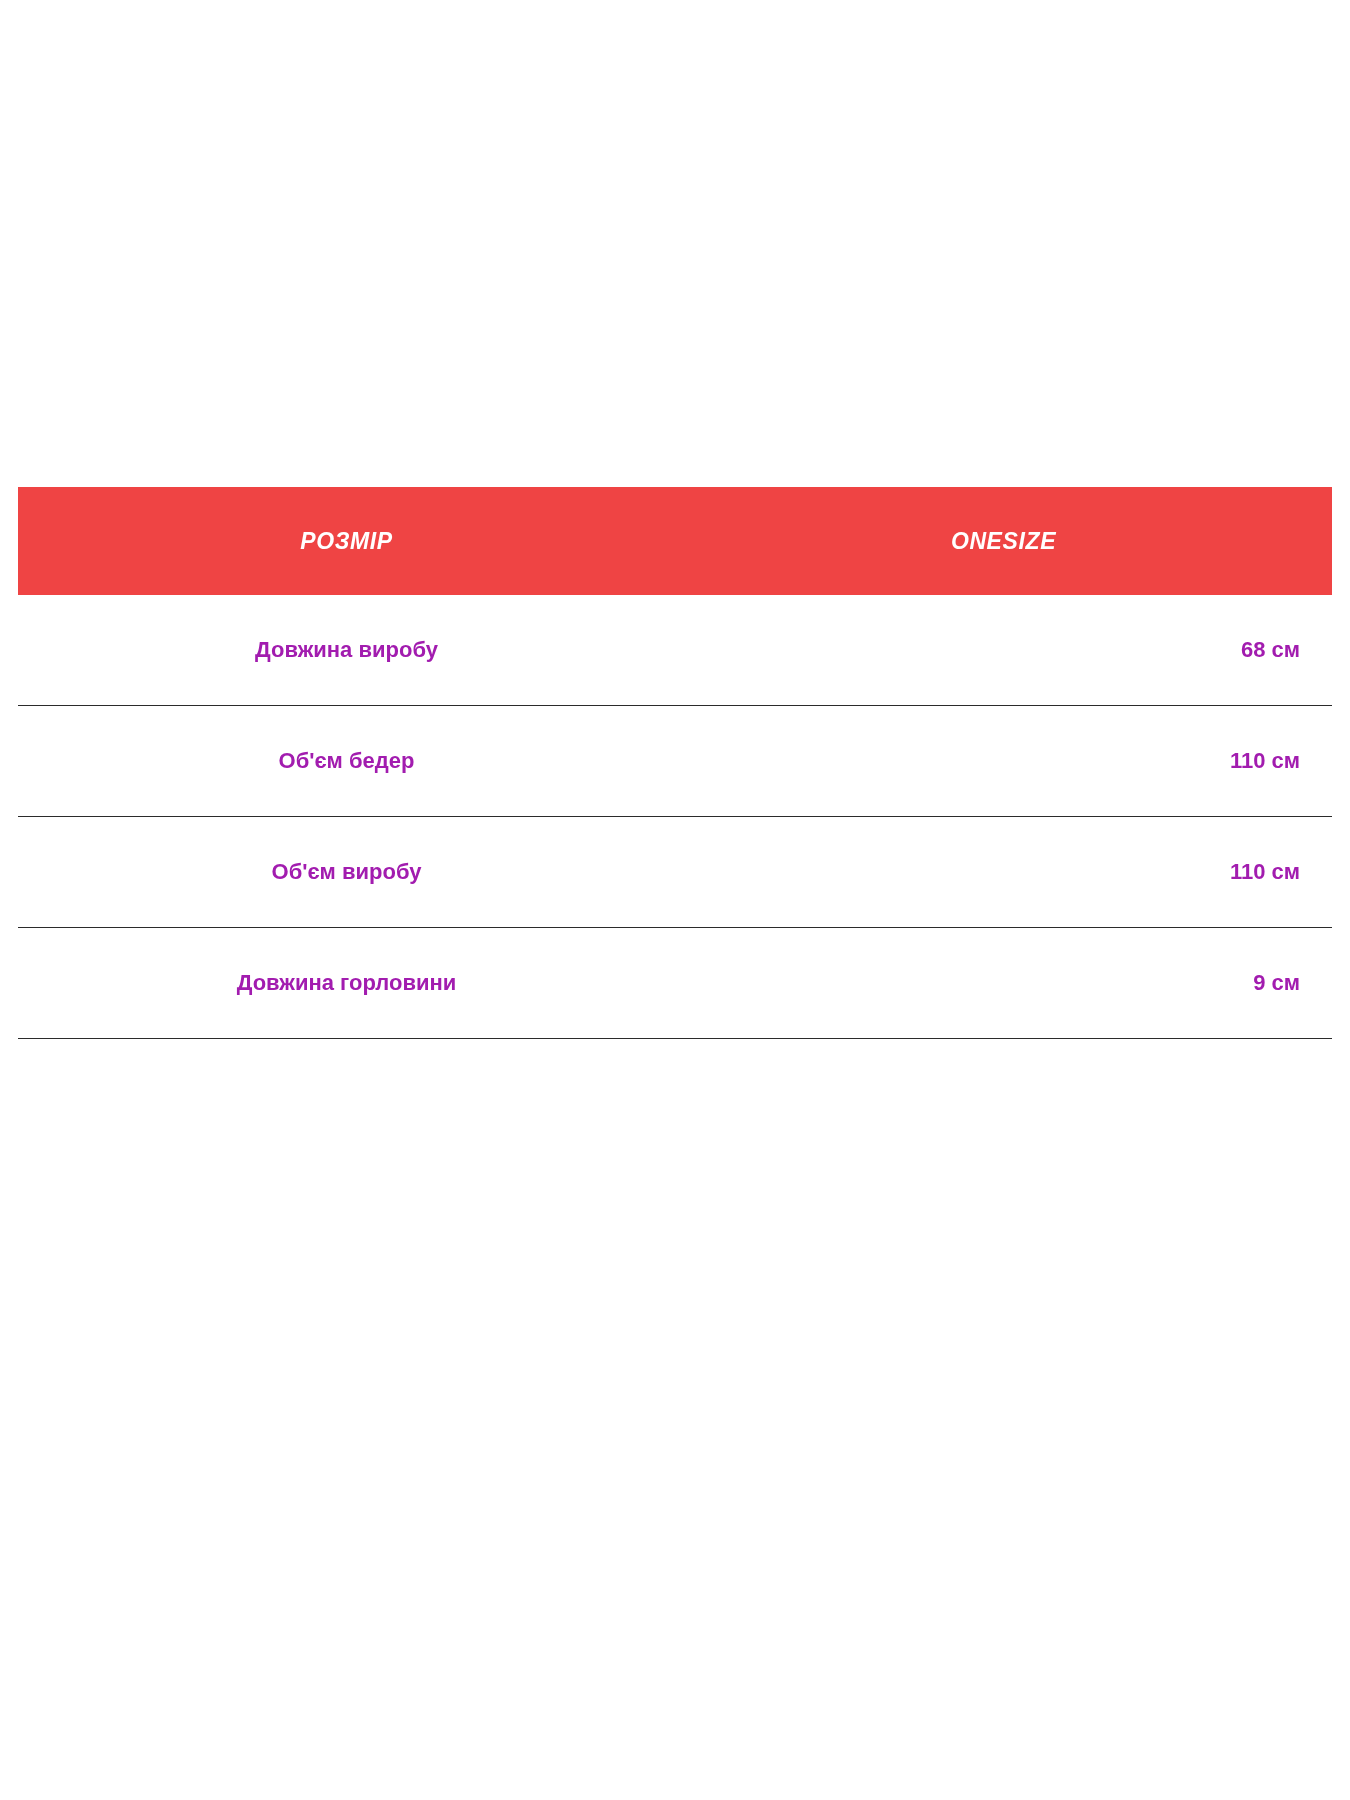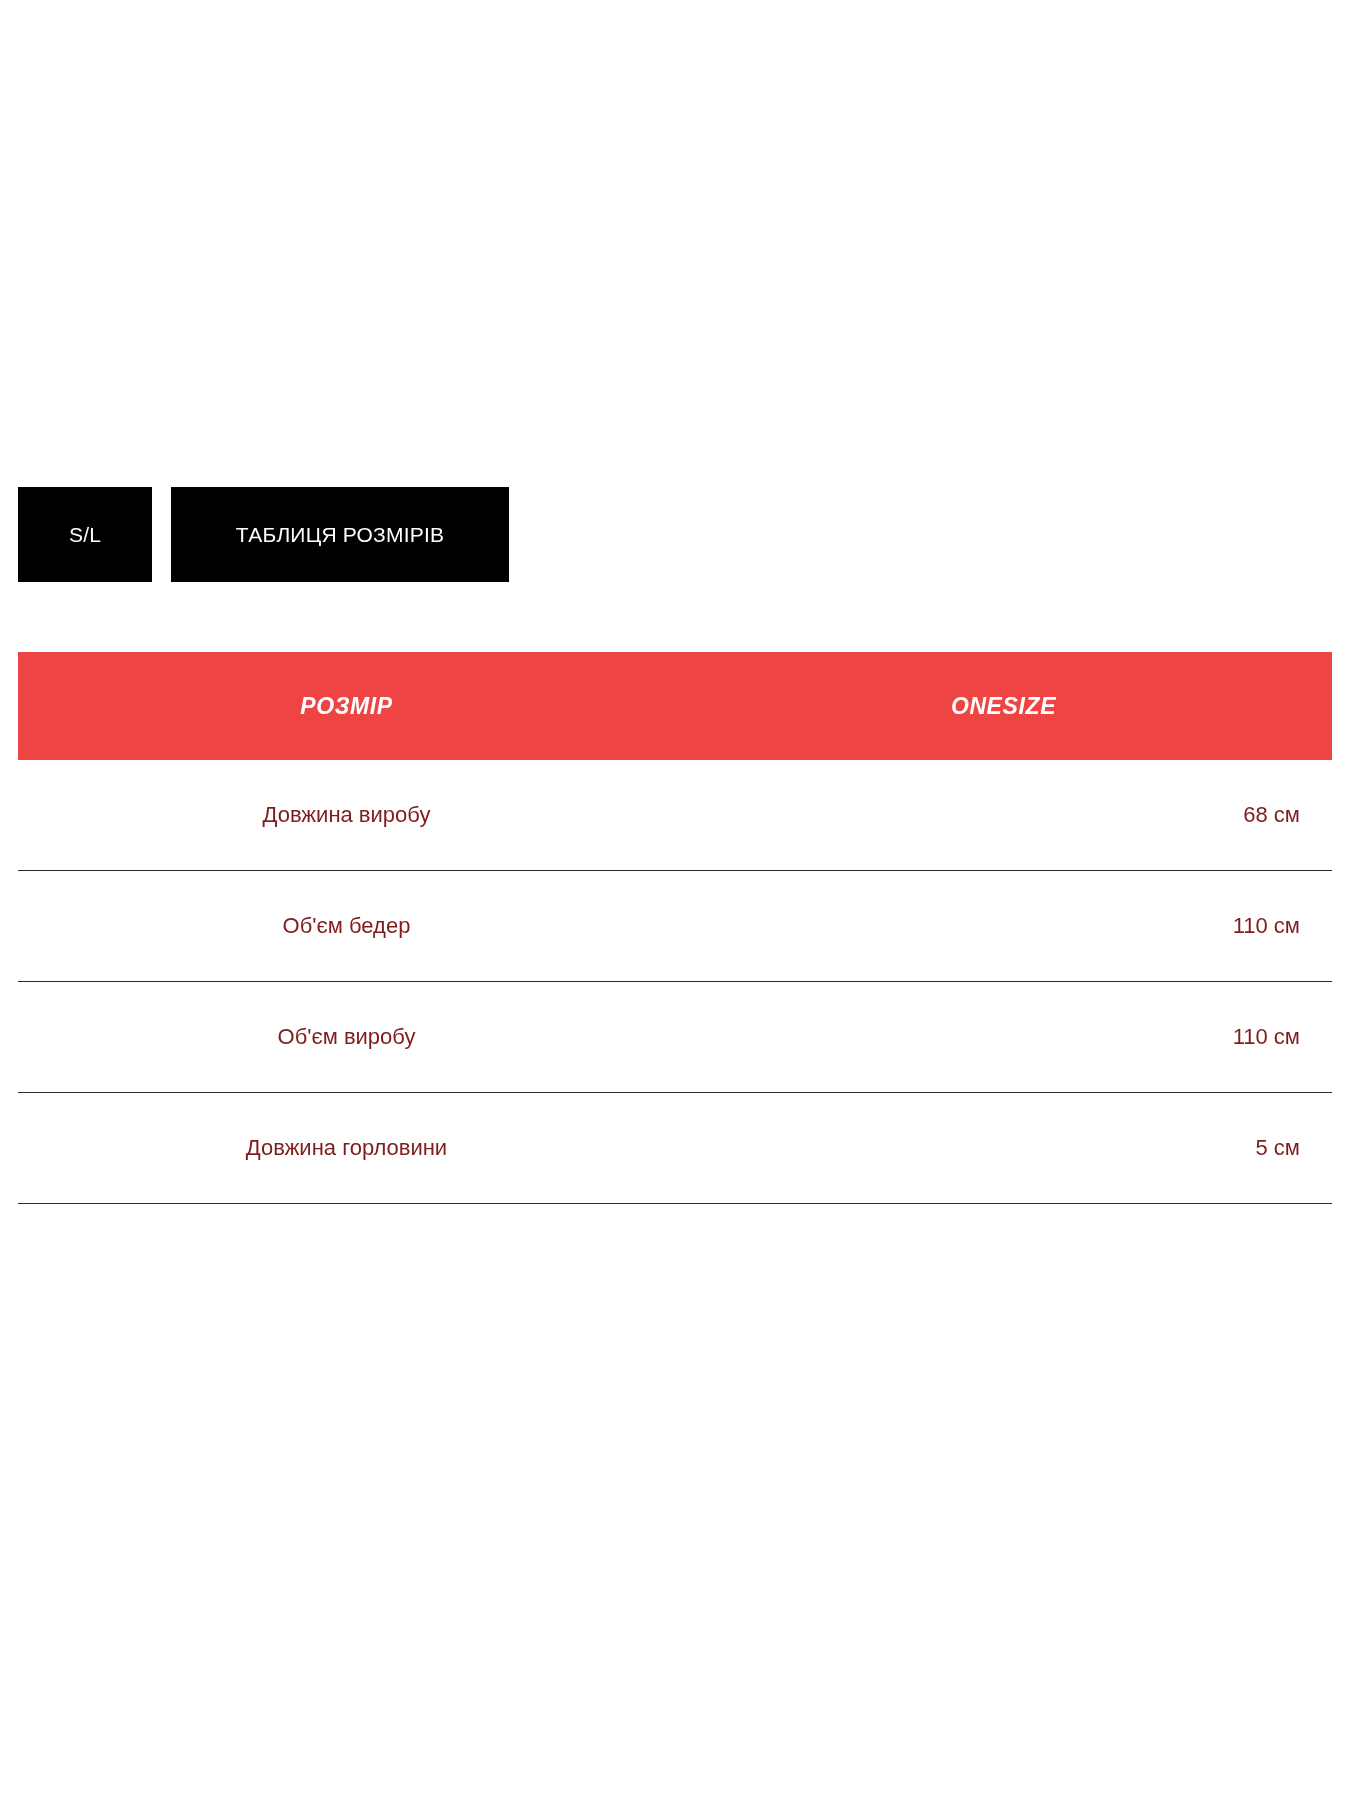--- a/index.html
+++ b/index.html
@@ -76,50 +76,42 @@
     vertical-align: middle;
   }
   thead th.col-param {
     text-align: center;
   }
   thead th.col-value {
     text-align: center;
   }
   table.size-table tbody td {
     font-size: 22px;
-    font-weight: 400;
-    color: #7f1d1d;
+    font-weight: 700;
+    color: #a21caf;
     height: 110px;
     padding: 0 32px;
     border-bottom: 1.6px solid #2b2b2b;
     vertical-align: middle;
     background: #ffffff;
   }
   tbody td.col-param {
     text-align: center;
   }
   tbody td.col-value {
     text-align: right;
     white-space: nowrap;
   }
 </style>
 </head>
 <body>
 
 <div class="page">
   <div class="content">
 
-    <div class="chips">
-      <div class="chip chip-size">
-        <span>S/L</span>
-      </div>
-      <div class="chip chip-table">
-        <span>ТАБЛИЦЯ РОЗМІРІВ</span>
-      </div>
-    </div>
 
     <table class="size-table">
       <thead>
         <tr>
           <th class="col-param">РОЗМІР</th>
           <th class="col-value">ONESIZE</th>
         </tr>
       </thead>
       <tbody>
         <tr>
@@ -129,19 +121,19 @@
         <tr>
           <td class="col-param">Об'єм бедер</td>
           <td class="col-value">110 см</td>
         </tr>
         <tr>
           <td class="col-param">Об'єм виробу</td>
           <td class="col-value">110 см</td>
         </tr>
         <tr>
           <td class="col-param">Довжина горловини</td>
-          <td class="col-value">5 см</td>
+          <td class="col-value">9 см</td>
         </tr>
       </tbody>
     </table>
 
   </div>
 </div>
 
 </body></html>

